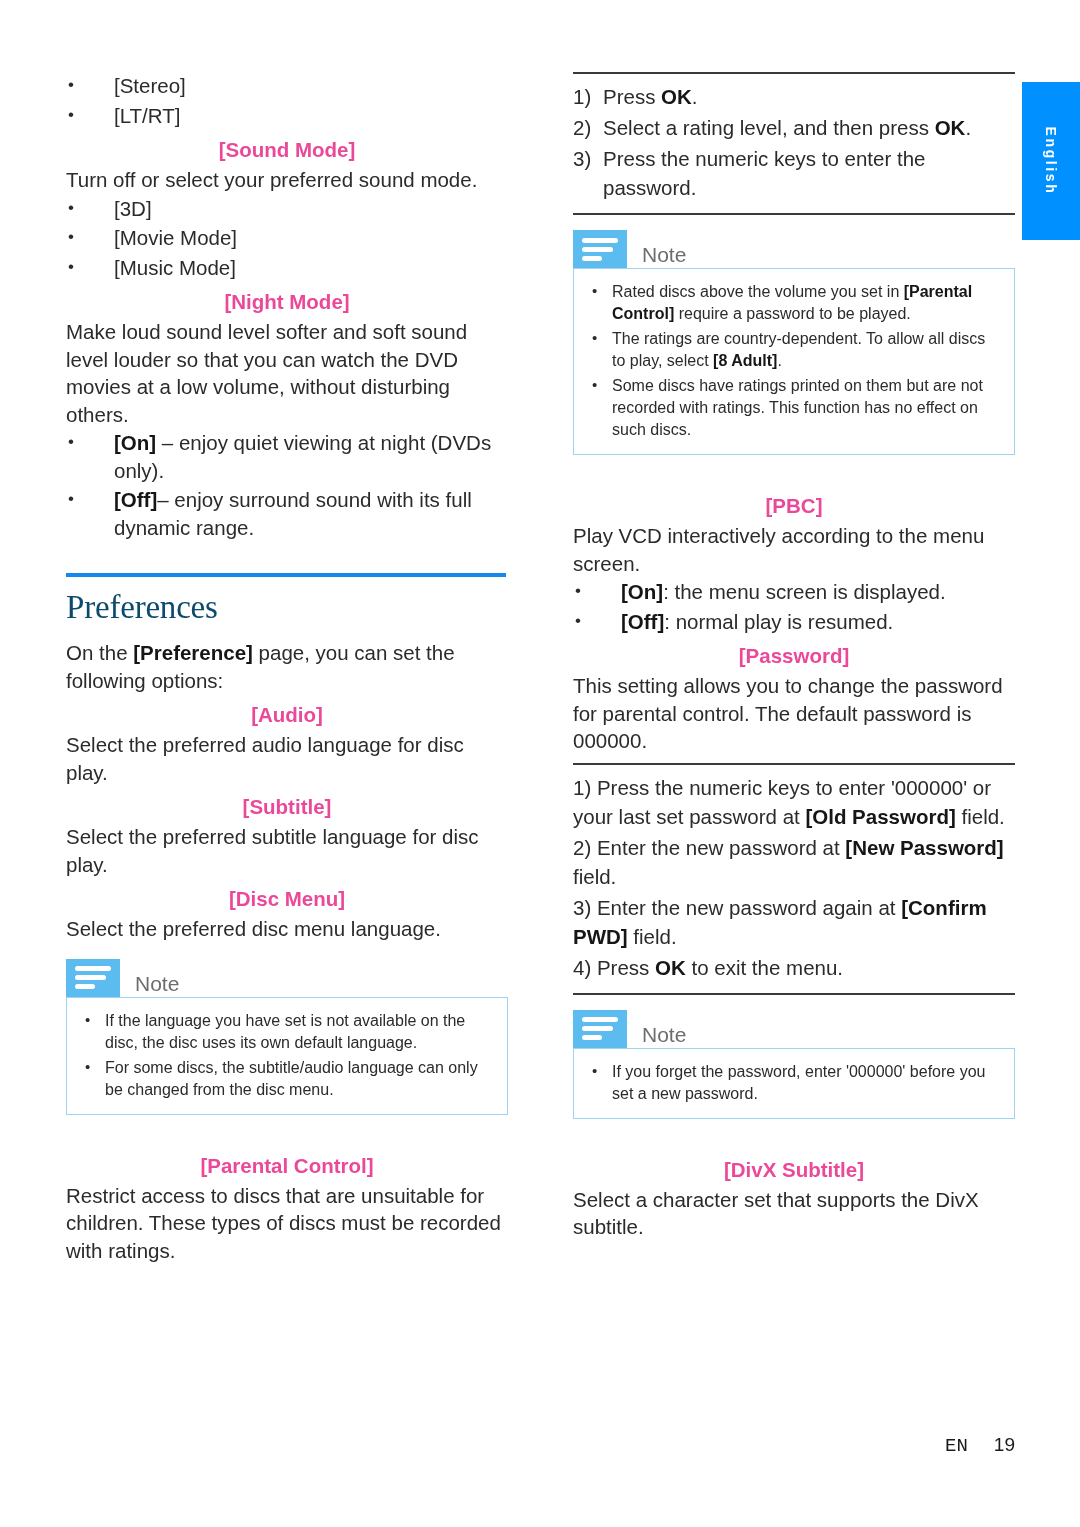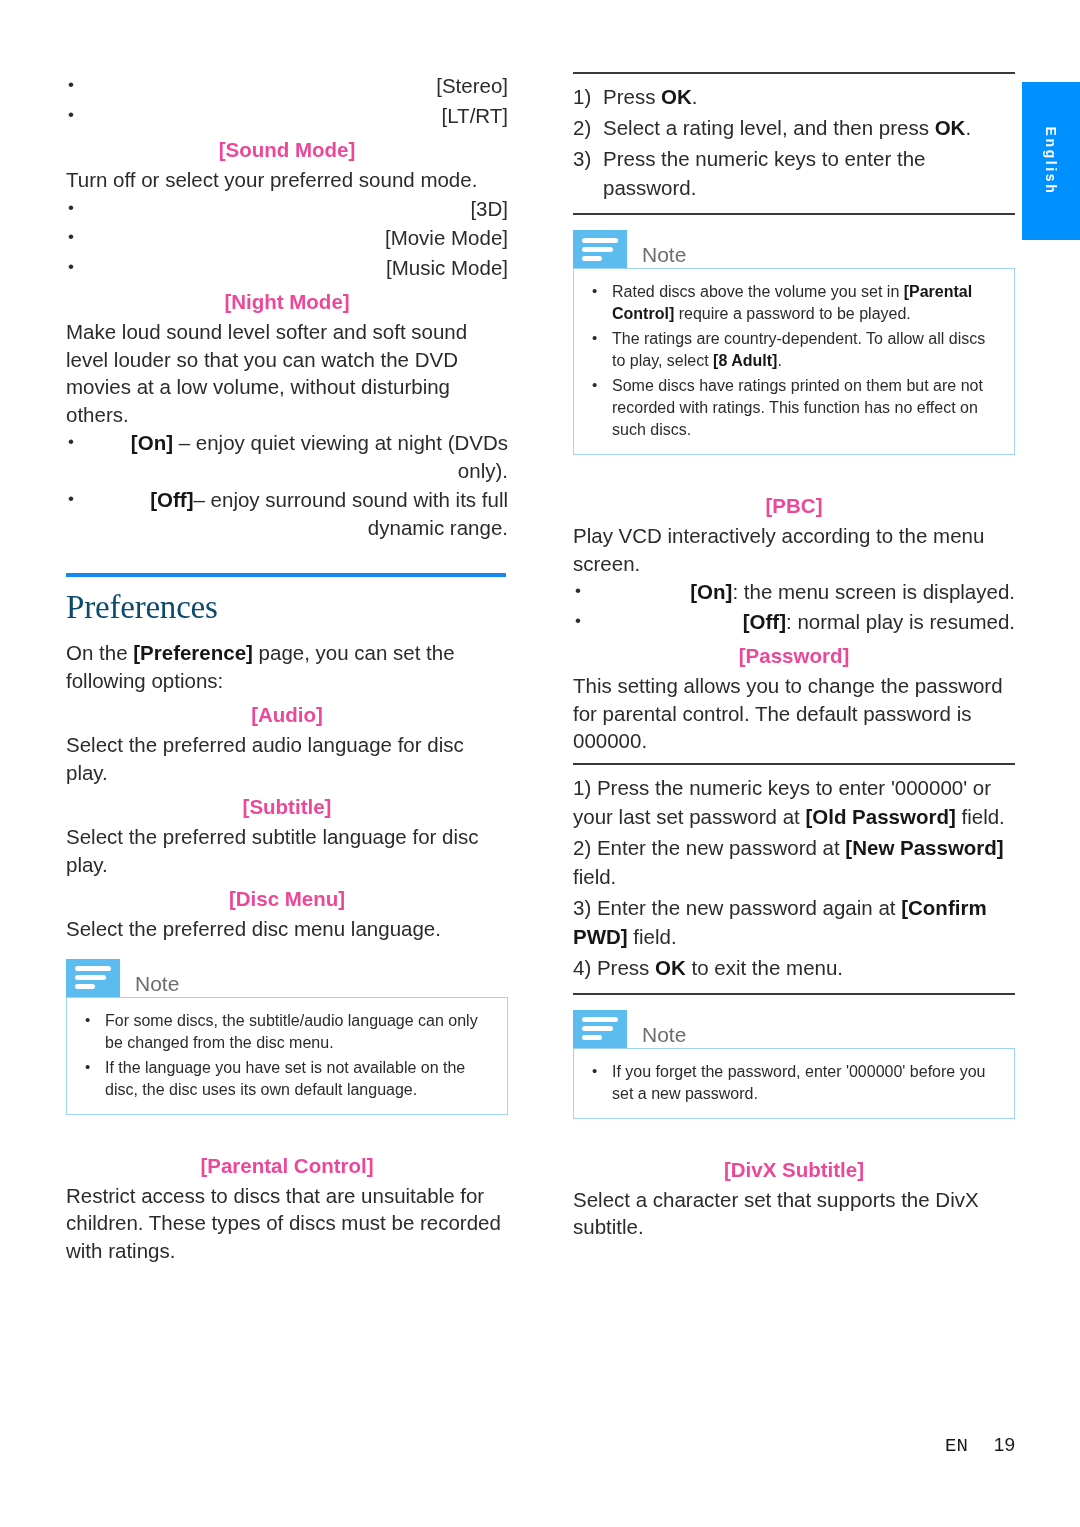--- a/index.html
+++ b/index.html
@@ -59,21 +59,20 @@
     margin: 0;
     padding: 0;
   }
   ul.blist > li {
     position: relative;
     font-size: 20.5px;
     line-height: 27.5px;
     color: #2b2b2b;
     padding-left: 48px;
     margin: 0 0 2px 0;
-    text-align: right;
   }
   ul.blist > li::before {
     content: "\2022";
     position: absolute;
     left: 2px;
     top: -1px;
     font-size: 17px;
     color: #2b2b2b;
   }
 
@@ -279,22 +278,22 @@
       <div class="note-head">
         <div class="note-icon">
             <span></span>
             <span></span>
             <span></span>
           </div>
         <div class="note-title">Note</div>
       </div>
       <div class="note-body">
         <ul class="note-list">
+          <li>If the language you have set is not available on the disc, the disc uses its own default language.</li>
           <li>For some discs, the subtitle/audio language can only be changed from the disc menu.</li>
-          <li>If the language you have set is not available on the disc, the disc uses its own default language.</li>
         </ul>
       </div>
     </div>
 
     <div class="spacer-lg"></div>
 
     <div class="subhead">[Parental Control]</div>
     <p class="para">Restrict access to discs that are unsuitable for children. These types of discs must be recorded with ratings.</p>
 
   </div>

